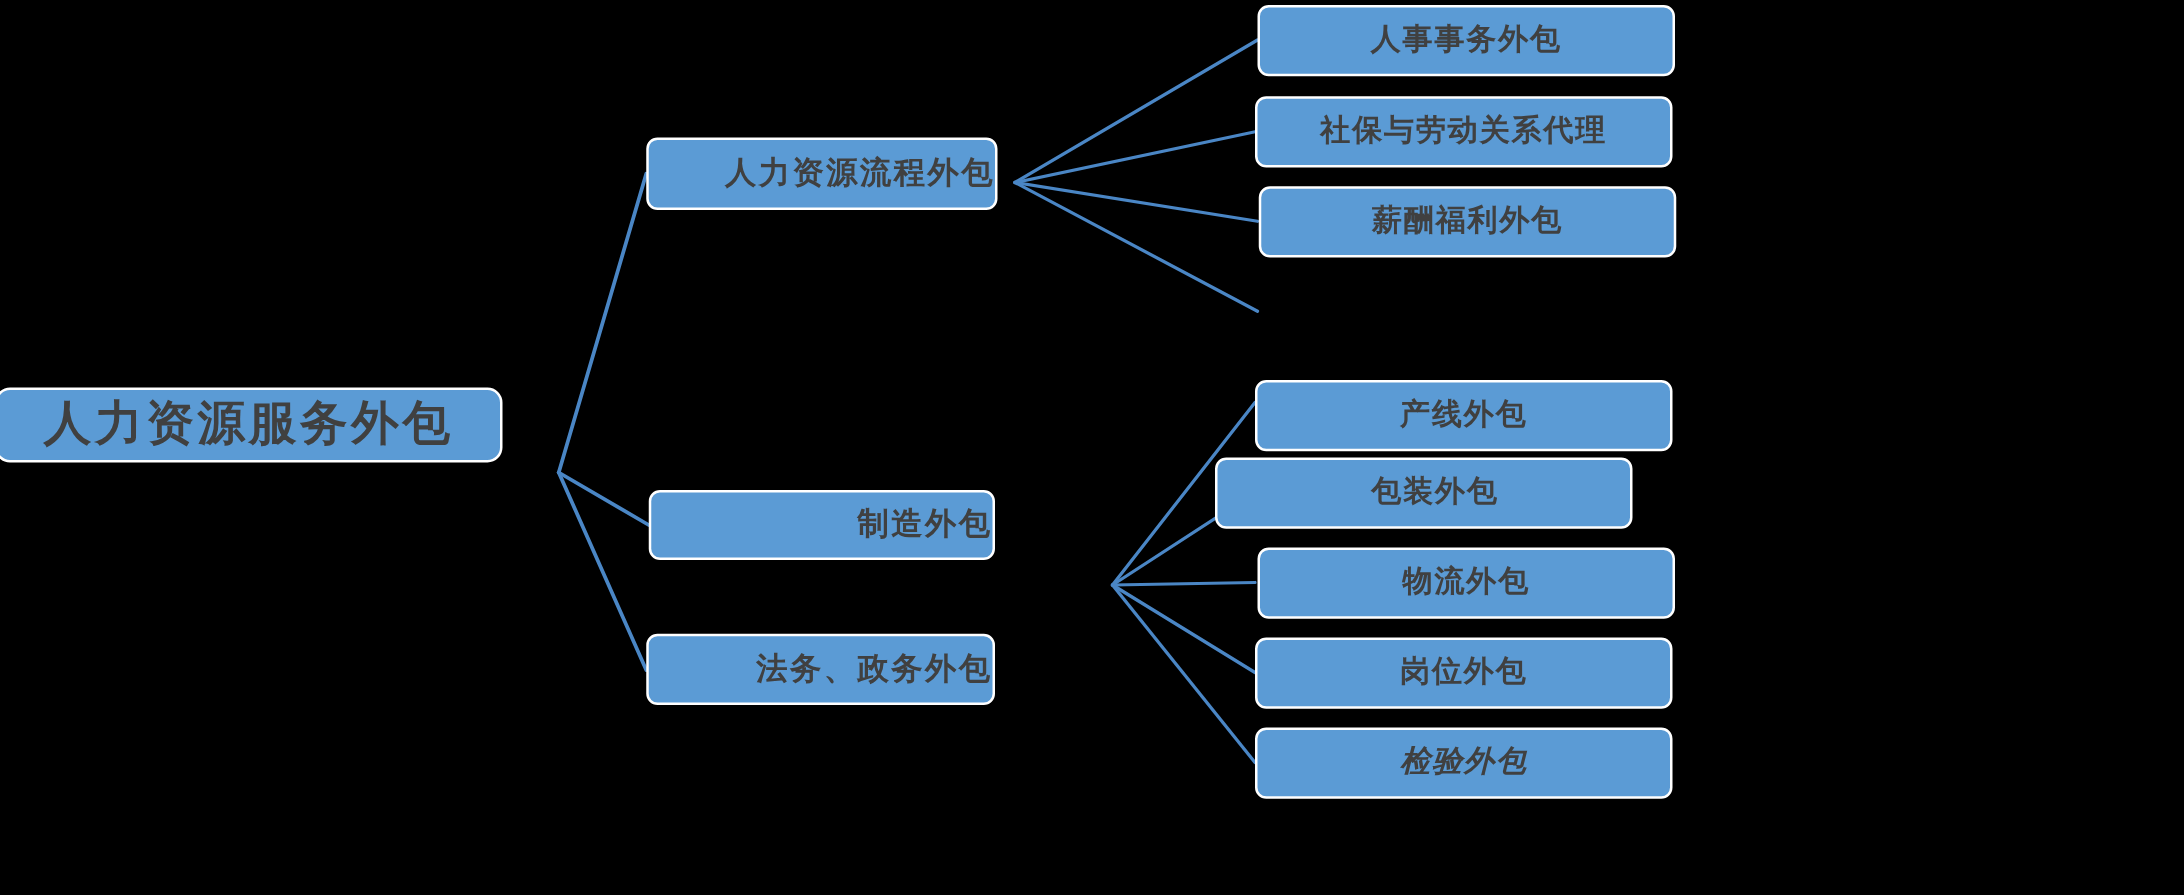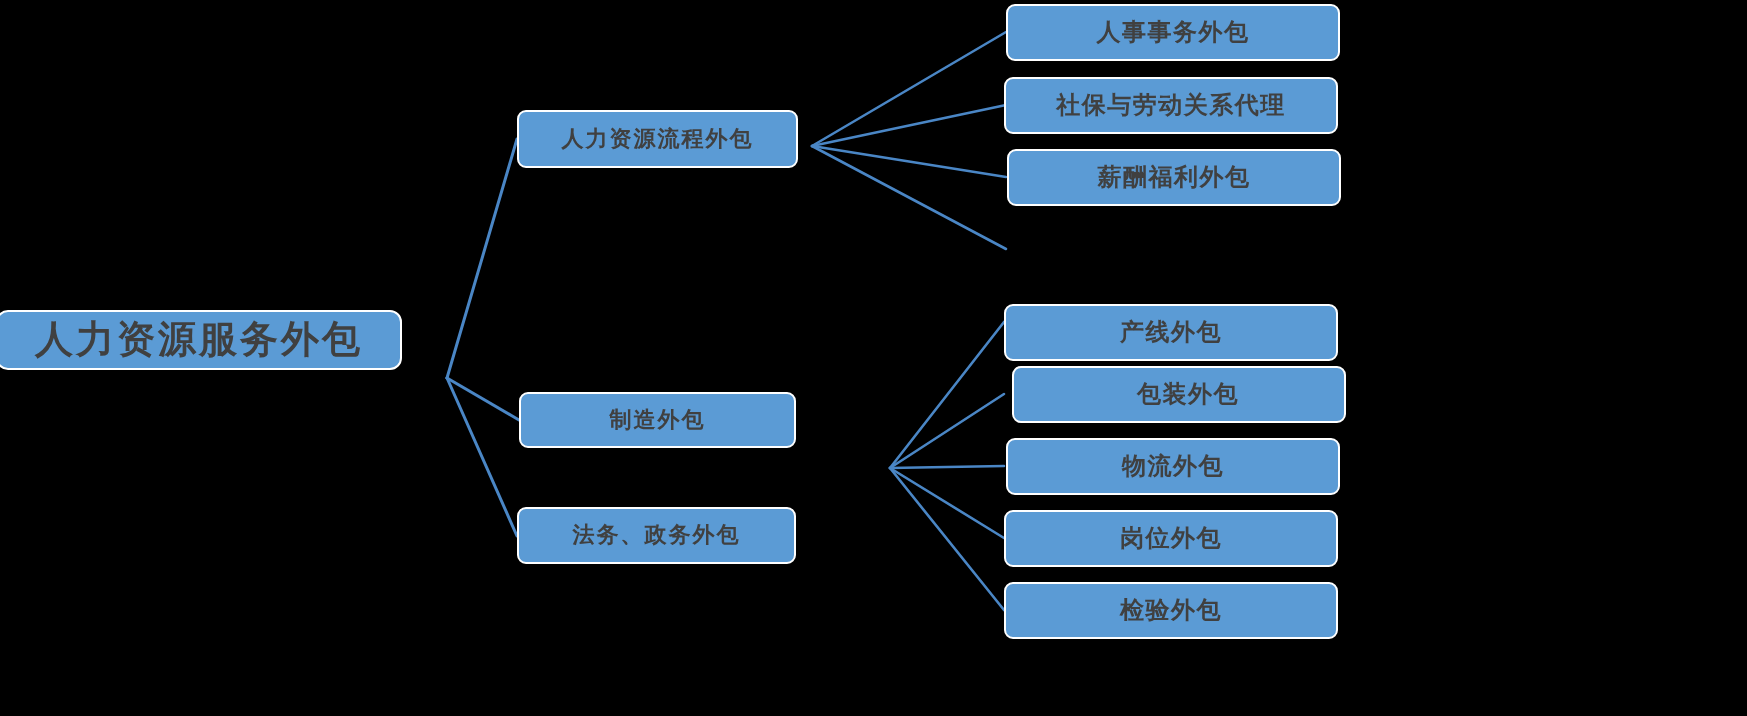--- a/index.html
+++ b/index.html
@@ -42,22 +42,23 @@
     line-height: 1.1;
     white-space: nowrap;
     z-index: 2;
   }
   .node.root {
     border-radius: 12px;
     font-size: 38px;
     letter-spacing: 3px;
   }
   .node.level2 {
-    font-size: 22px;
+    font-size: 25px;
     letter-spacing: 2px;
+    justify-content: flex-end;
   }
   .node.leaf {
     font-size: 24px;
     letter-spacing: 1.5px;
   }
 </style>
 </head>
 <body>
 
 <div id="canvas">
@@ -110,29 +111,29 @@
 
   <div class="node leaf" style="left:1004px; top:77px; width:334px; height:57px;">
     <span>社保与劳动关系代理</span>
   </div>
 
 
   <div class="node leaf" style="left:1004px; top:304px; width:334px; height:57px;">
     <span>产线外包</span>
   </div>
 
-  <div class="node leaf" style="left:1012px; top:366px; width:334px; height:57px;padding-left:18px;">
+  <div class="node leaf" style="left:972px; top:366px; width:334px; height:57px;padding-left:18px;">
     <span>包装外包</span>
   </div>
 
   <div class="node leaf" style="left:1006px; top:438px; width:334px; height:57px;">
     <span>物流外包</span>
   </div>
 
   <div class="node leaf" style="left:1004px; top:510px; width:334px; height:57px;">
     <span>岗位外包</span>
   </div>
 
-  <div class="node leaf" style="left:1004px; top:582px; width:334px; height:57px;">
+  <div class="node leaf" style="left:1004px; top:582px; width:334px; height:57px;font-style:italic;">
     <span>检验外包</span>
   </div>
 
 </div>
 
 </body></html>

